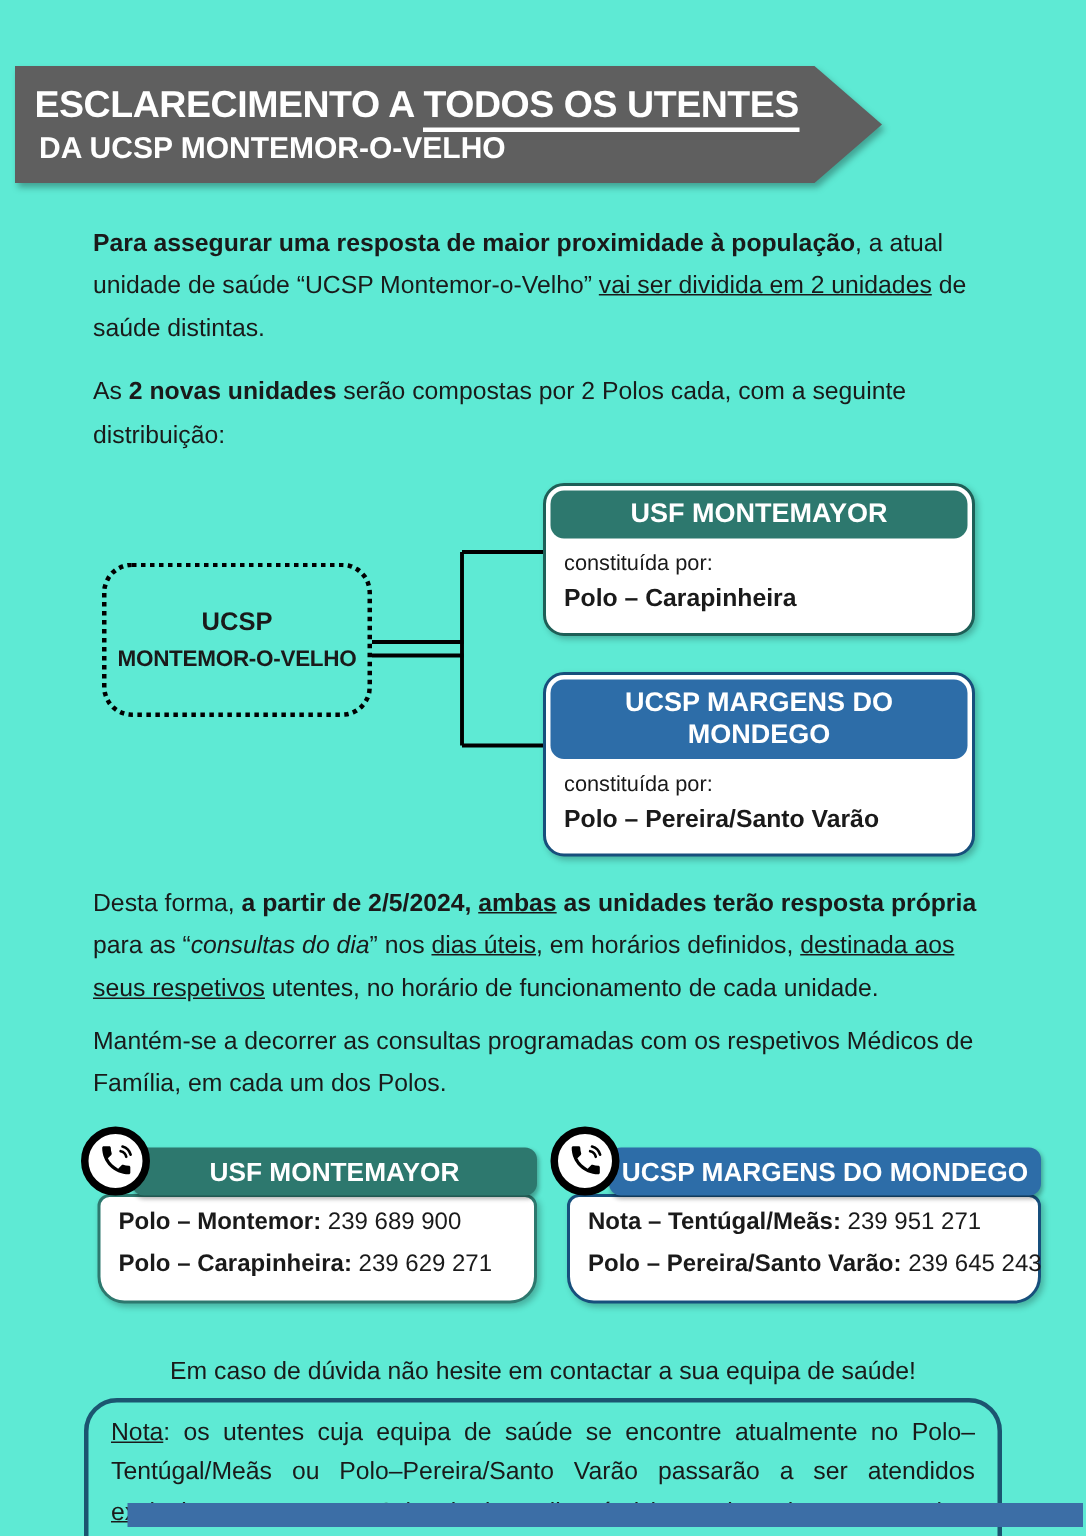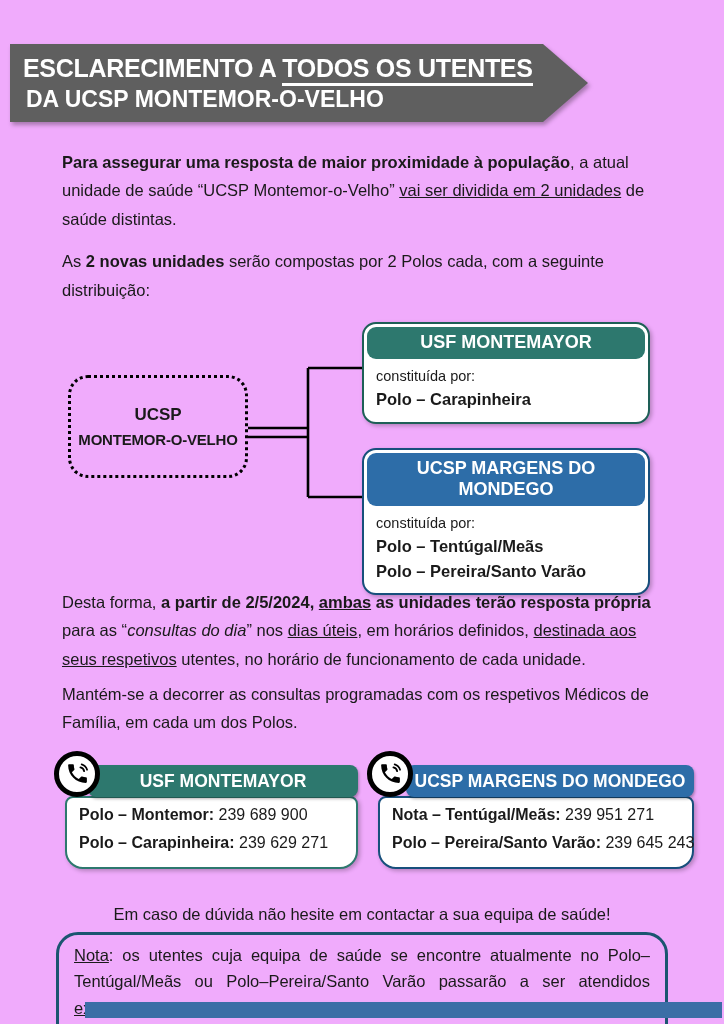--- a/index.html
+++ b/index.html
@@ -1,34 +1,34 @@
 <!DOCTYPE html>
 <html style="--banner-gray: #5F5F5F; --teal: #2D786E; --teal-dark: #1E5F57; --blue: #2D6DA8; --blue-dark: #174F7C; --nota-border: #1B5570; --footer-bar: #3C6EA6; --text: #1A1A1A;"><head>
 <meta charset="utf-8">
 <style>
   html,body{margin:0;padding:0;background:#ffffff;}
   .page{
     position:relative;
     width:724px;height:1024px;
-    background:#f0abfc;
+    background:#5eead4;
     font-family:"Liberation Sans","DejaVu Sans",sans-serif;
     color:var(--text,#1a1a1a);
     overflow:hidden;
   }
   
   .banner-wrap{position:absolute;left:10px;top:44px;filter:drop-shadow(2px 3px 2px rgba(0,0,0,.3));}
   .banner{
     width:578px;height:78px;background:var(--banner-gray,#5f5f5f);
     clip-path:polygon(0 0,calc(100% - 45px) 0,100% 50%,calc(100% - 45px) 100%,0 100%);
     display:flex;flex-direction:column;justify-content:center;
     padding-left:13px;box-sizing:border-box;color:#fff;
   }
   .banner-l1{font-size:25px;font-weight:bold;letter-spacing:-.3px;white-space:nowrap;}
   .banner-l1 .ul{border-bottom:3px solid #fff;padding-bottom:1px;}
-  .banner-l2{font-size:23px;font-weight:bold;margin-top:3px;padding-left:3px;}
+  .banner-l2{font-size:20px;font-weight:bold;margin-top:3px;padding-left:3px;}
   
   .content{padding:148px 62px 0 62px;}
   .para{font-size:16.5px;line-height:1.72;margin:0 0 14px 0;}
   .para .seg-b{font-weight:bold;}
   
   .diagram{position:relative;height:240px;margin-top:8px;}
   .dashed-box{
     position:absolute;left:6px;top:57px;width:180px;height:103px;
     border:3.5px dotted #000;border-radius:20px;box-sizing:border-box;
     display:flex;flex-direction:column;justify-content:center;align-items:center;gap:6px;
@@ -128,21 +128,20 @@
         <div class="unit-body">
           <div class="unit-intro">constituída por:</div>
           <div class="polo-line">Polo – Carapinheira</div>
         </div>
       </div>
 
       <div class="unit-box blue" style="top:130px;">
         <div class="unit-header">UCSP MARGENS DO MONDEGO</div>
         <div class="unit-body">
           <div class="unit-intro">constituída por:</div>
-          <div class="polo-line">Polo – Tentúgal/Meãs</div>
           <div class="polo-line">Polo – Pereira/Santo Varão</div>
         </div>
       </div>
     </div>
 
     <p class="para" style="margin-top:30px;margin-bottom:7px;"><span class="">Desta forma, </span><span class="seg-b ">a partir de 2/5/2024</span><span class="seg-b ">, </span><span class="seg-b seg-u ">ambas</span><span class="seg-b "> as unidades terão resposta própria</span><span class=""> para as “</span><span class="seg-i">consultas do dia</span><span class="">” nos </span><span class="seg-u ">dias úteis</span><span class="">, em horários definidos, </span><span class="seg-u ">destinada aos seus respetivos</span><span class=""> utentes, no horário de funcionamento de cada unidade.</span></p>
     <p class="para"><span class="">Mantém-se a decorrer as consultas programadas com os respetivos Médicos de Família, em cada um dos Polos.</span></p>
 
     <div class="cards">
 

